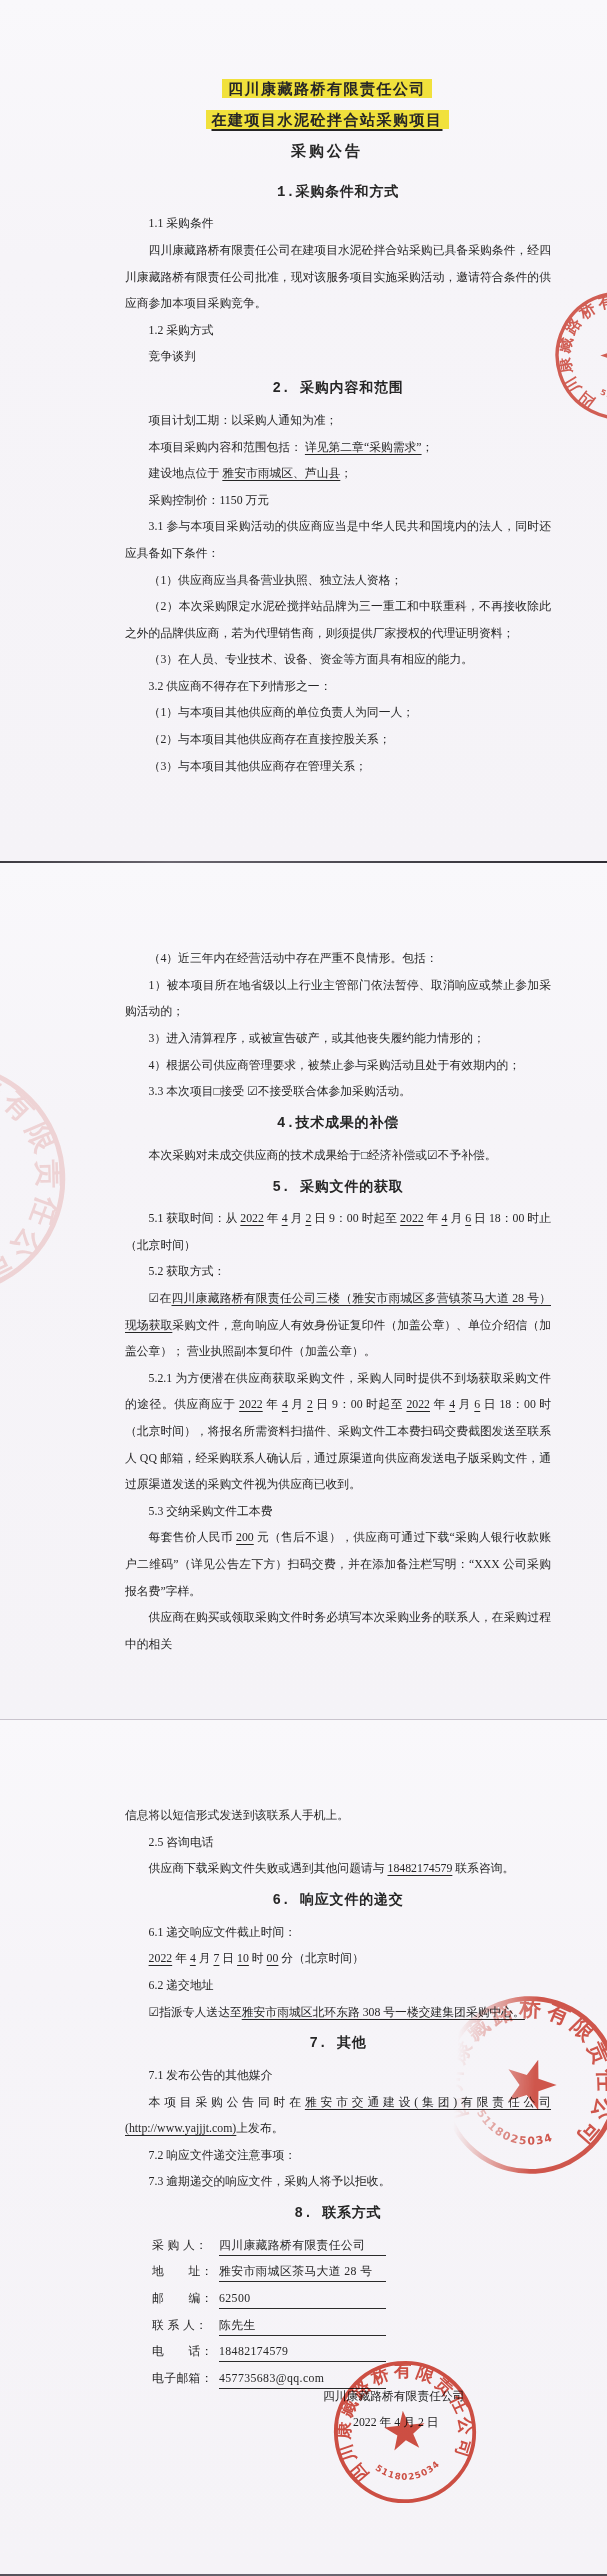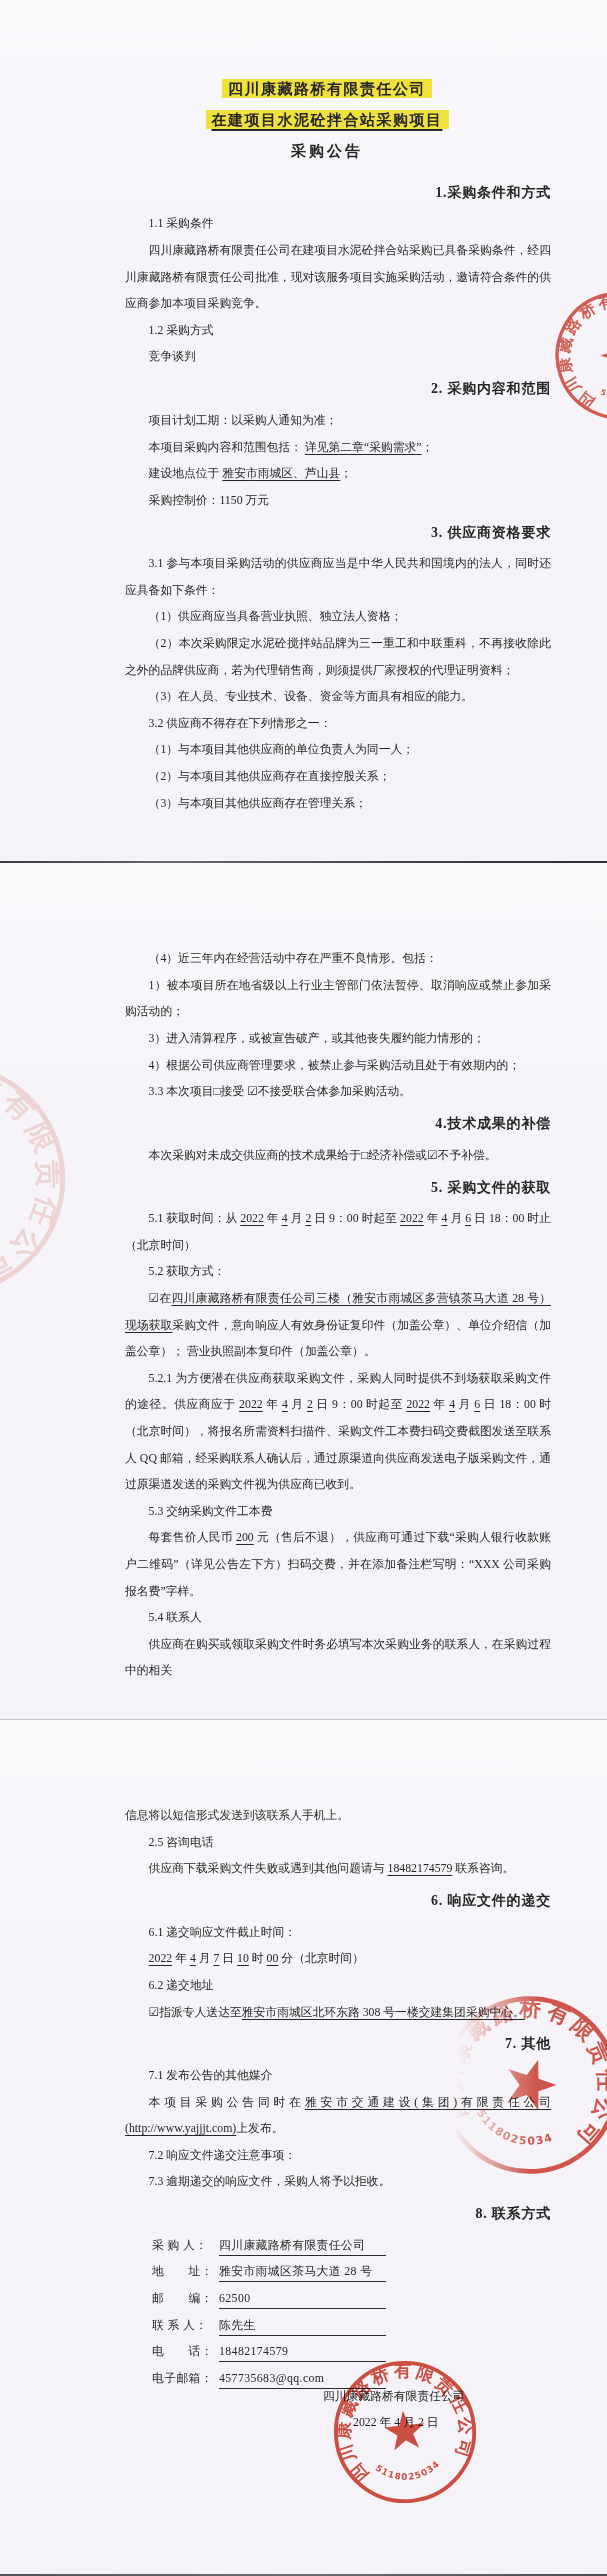--- a/index.html
+++ b/index.html
@@ -33,23 +33,23 @@
   .t3{letter-spacing:3px;}
 
   .flow{
     padding:7.6px 56px 0 78px;
     font-size:11.8px;line-height:26.6px;text-align:justify;
   }
   .p2 .flow{padding-top:82px;}
   .p3 .flow{padding-top:82px;}
   .blk{margin:0;}
   .blk.h1{
-    font-family:Liberation Serif, serif;
+    font-family:Liberation Mono, monospace;
     font-weight:bold;font-size:14px;line-height:27px;
-    margin:5.3px 0 4.6px;text-indent:0;text-align:right;letter-spacing:0.8px;
+    margin:5.3px 0 4.6px;text-indent:0;text-align:center;letter-spacing:0.8px;
   }
   .blk.para{text-indent:2em;}
   .blk.cont{text-indent:0;}
   .u{text-decoration:underline;text-decoration-thickness:0.8px;text-underline-offset:3px;}
 
   .blk.field{text-indent:0;padding-left:27px;letter-spacing:0.4px;text-decoration:underline;}
   .flabel{display:inline-block;min-width:67px;}
   .fvalue{display:inline-block;min-width:167px;border-bottom:0.8px solid #2b2b2b;line-height:20px;}
 
   .signature{
@@ -93,21 +93,20 @@
         <div class="blk h1"><span>1.采购条件和方式</span></div>
         <div class="blk para"><span>1.1 采购条件</span></div>
         <div class="blk para"><span>四川康藏路桥有限责任公司在建项目水泥砼拌合站采购已具备采购条件，经四川康藏路桥有限责任公司批准，现对该服务项目实施采购活动，邀请符合条件的供应商参加本项目采购竞争。</span></div>
         <div class="blk para"><span>1.2 采购方式</span></div>
         <div class="blk para"><span>竞争谈判</span></div>
         <div class="blk h1"><span>2. 采购内容和范围</span></div>
         <div class="blk para"><span>项目计划工期：以采购人通知为准；</span></div>
         <div class="blk para"><span>本项目采购内容和范围包括： </span><span class="u">详见第二章“采购需求”</span><span>；</span></div>
         <div class="blk para"><span>建设地点位于 </span><span class="u">雅安市雨城区、芦山县</span><span>；</span></div>
         <div class="blk para"><span>采购控制价：1150 万元</span></div>
-        <div class="blk h1"><span>3. 供应商资格要求</span></div>
         <div class="blk para"><span>3.1 参与本项目采购活动的供应商应当是中华人民共和国境内的法人，同时还应具备如下条件：</span></div>
         <div class="blk para"><span>（1）供应商应当具备营业执照、独立法人资格；</span></div>
         <div class="blk para"><span>（2）本次采购限定水泥砼搅拌站品牌为三一重工和中联重科，不再接收除此之外的品牌供应商，若为代理销售商，则须提供厂家授权的代理证明资料；</span></div>
         <div class="blk para"><span>（3）在人员、专业技术、设备、资金等方面具有相应的能力。</span></div>
         <div class="blk para"><span>3.2 供应商不得存在下列情形之一：</span></div>
         <div class="blk para"><span>（1）与本项目其他供应商的单位负责人为同一人；</span></div>
         <div class="blk para"><span>（2）与本项目其他供应商存在直接控股关系；</span></div>
         <div class="blk para"><span>（3）与本项目其他供应商存在管理关系；</span></div>
       </div>
 
@@ -130,21 +129,20 @@
         <div class="blk para"><span>3.3 本次项目□接受 ☑不接受联合体参加采购活动。</span></div>
         <div class="blk h1"><span>4.技术成果的补偿</span></div>
         <div class="blk para"><span>本次采购对未成交供应商的技术成果给于□经济补偿或☑不予补偿。</span></div>
         <div class="blk h1"><span>5. 采购文件的获取</span></div>
         <div class="blk para"><span>5.1 获取时间：从 </span><span class="u">2022</span><span> 年 </span><span class="u">4</span><span> 月 </span><span class="u">2</span><span> 日 9：00 时起至 </span><span class="u">2022</span><span> 年 </span><span class="u">4</span><span> 月 </span><span class="u">6</span><span> 日 18：00 时止（北京时间）</span></div>
         <div class="blk para"><span>5.2 获取方式：</span></div>
         <div class="blk para"><span>☑在</span><span class="u">四川康藏路桥有限责任公司三楼（雅安市雨城区多营镇茶马大道 28 号）现场获取</span><span>采购文件，意向响应人有效身份证复印件（加盖公章）、单位介绍信（加盖公章）； 营业执照副本复印件（加盖公章）。</span></div>
         <div class="blk para"><span>5.2.1 为方便潜在供应商获取采购文件，采购人同时提供不到场获取采购文件的途径。供应商应于 </span><span class="u">2022</span><span> 年 </span><span class="u">4</span><span> 月 </span><span class="u">2</span><span> 日 9：00 时起至 </span><span class="u">2022</span><span> 年 </span><span class="u">4</span><span> 月 </span><span class="u">6</span><span> 日 18：00 时（北京时间），将报名所需资料扫描件、采购文件工本费扫码交费截图发送至联系人 QQ 邮箱，经采购联系人确认后，通过原渠道向供应商发送电子版采购文件，通过原渠道发送的采购文件视为供应商已收到。</span></div>
         <div class="blk para"><span>5.3 交纳采购文件工本费</span></div>
         <div class="blk para"><span>每套售价人民币 </span><span class="u">200</span><span> 元（售后不退），供应商可通过下载“采购人银行收款账户二维码”（详见公告左下方）扫码交费，并在添加备注栏写明：“XXX 公司采购报名费”字样。</span></div>
-        <div class="blk para"><span>5.4 联系人</span></div>
         <div class="blk para"><span>供应商在购买或领取采购文件时务必填写本次采购业务的联系人，在采购过程中的相关</span></div>
       </div>
 
     <svg class="seal seal2" width="250" height="250" viewBox="0 0 200 200">
       <circle cx="100" cy="100" r="91" stroke-width="4"></circle>
       <text font-size="23" letter-spacing="4.5"><textPath href="#ringText">四川康藏路桥有限责任公司</textPath></text>
     </svg>
   </section>
 
   <div class="break b2"></div>

